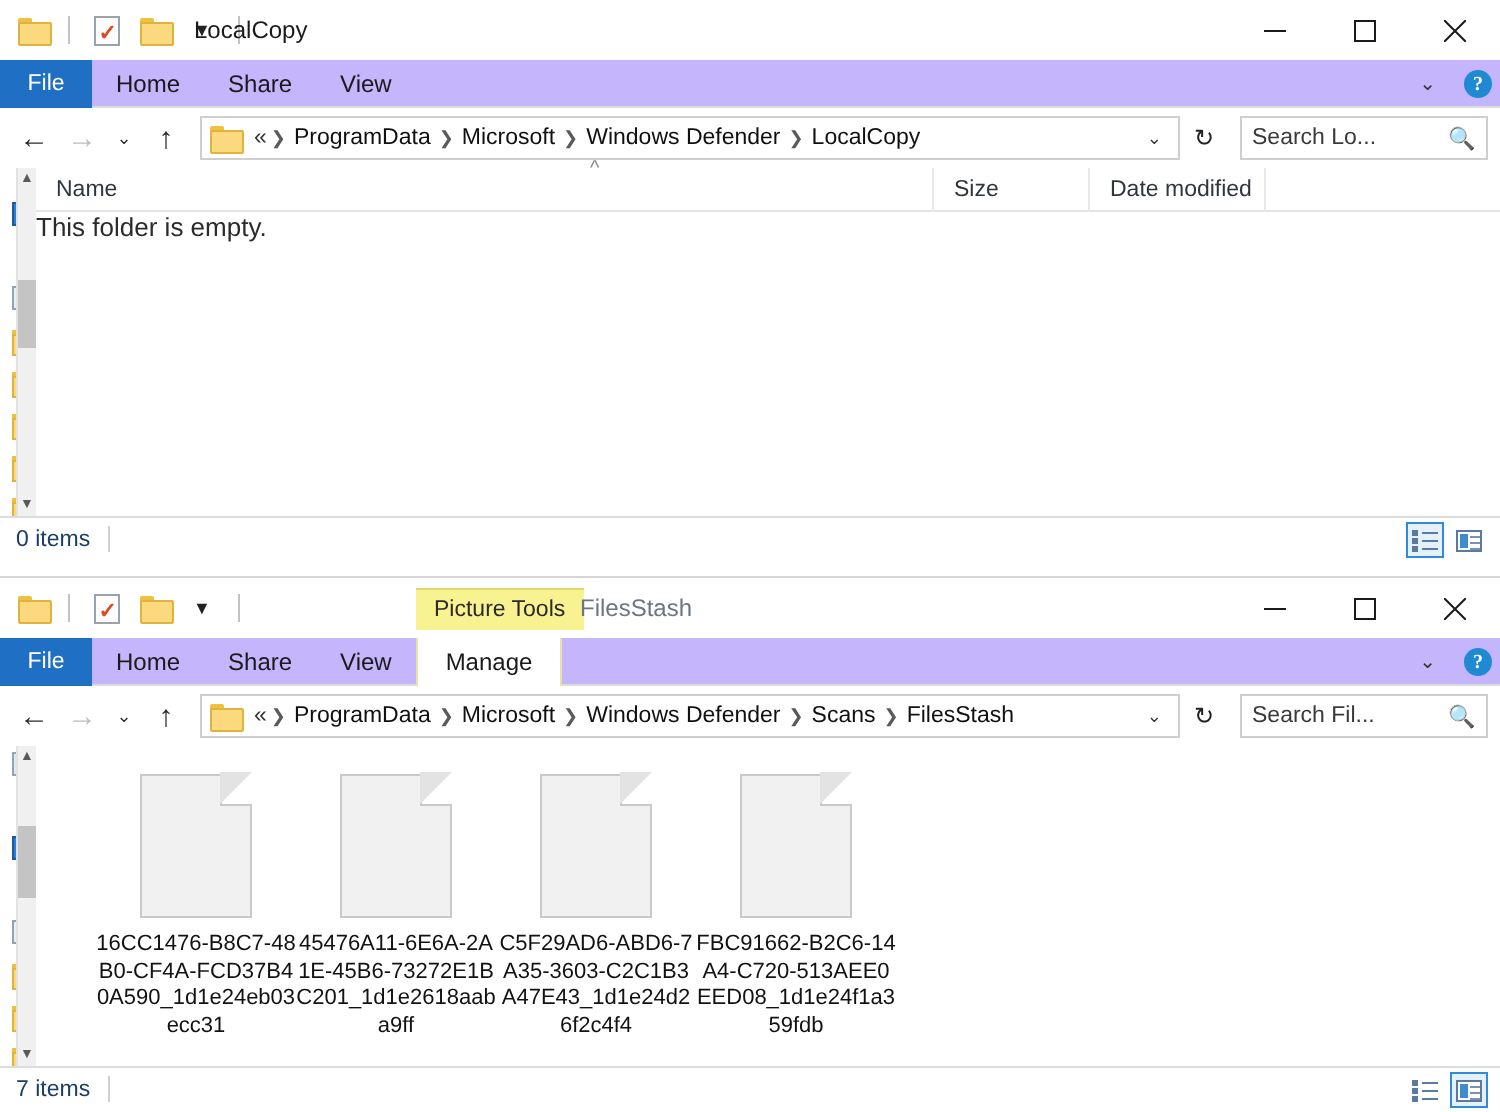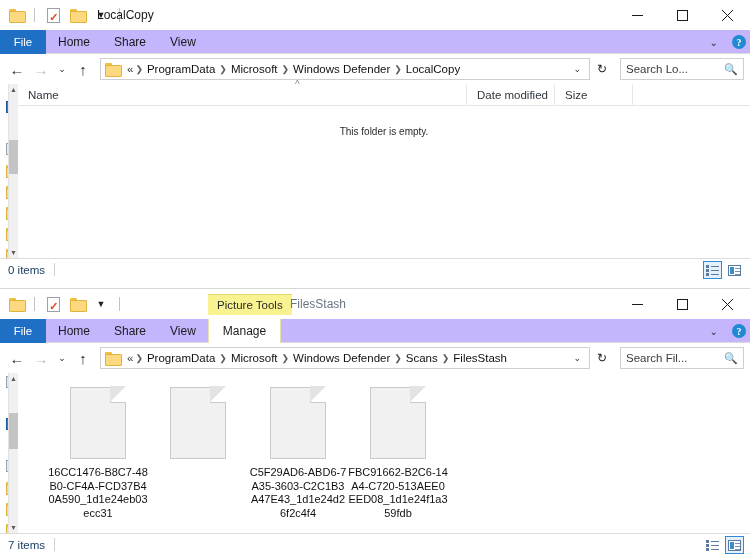--- a/index.html
+++ b/index.html
@@ -146,21 +146,21 @@
   .colhdr { height: 22px; display: flex; align-items: center; border-bottom: 1px solid #e4e4e4;
             position: relative; background: #fff; }
   .col { font-size: 11.5px; color: #30363d; padding-left: 10px; height: 22px;
          display: flex; align-items: center; text-align: center; }
   .col + .col { border-left: 1px solid #e8e8e8; }
   .col-name { width: 448px; }
   .col-date { width: 88px; }
   .col-size { width: 78px; }
   .col-end { width: 26px; border-left: 1px solid #e8e8e8; height: 22px; }
   .sortcaret { position: absolute; left: 277px; top: -5px; font-size: 10px; color: #8a8a8a; }
-  .empty-msg { text-align: center; font-size: 10px; color: #2b2b2b; margin-top: 20px; }
+  .empty-msg { font-size: 13px; color: #2b2b2b; }
 
   
   .iconpane { display: flex; padding: 14px 0 0 30px; }
   .fileitem { width: 100px; display: flex; flex-direction: column; align-items: center; }
   .file-ico {
     width: 56px; height: 72px; background: #f1f1f1; border: 1px solid #c9c9c9;
     position: relative; margin-bottom: 7px;
   }
   .file-ico .fold {
     position: absolute; right: -1px; top: -1px; width: 16px; height: 16px;
@@ -311,22 +311,22 @@
       <div class="vscroll">
         <div class="arrow">▲</div>
         <div class="thumb" style="top:56px;height:34px"></div>
         <div class="arrow bot">▼</div>
       </div>
     </div>
 
     <div class="content">
       <div class="colhdr">
         <div class="col col-name">Name</div>
+        <div class="col col-size">Size</div>
         <div class="col col-date">Date modified</div>
-        <div class="col col-size">Size</div>
         <div class="col-end"></div>
         <div class="sortcaret">^</div>
       </div>
       <div class="empty-msg">This folder is empty.</div>
     </div>
   </div>
 
   <div class="statusbar">
     <span class="status-text">0 items</span>
     <span class="status-div"></span>
@@ -474,20 +474,21 @@
         <div class="fileitem">
           <div class="file-ico">
               <span class="fold"></span>
             </div>
           <div class="fname">16CC1476-B8C7-48B0-CF4A-FCD37B40A590_1d1e24eb03ecc31</div>
         </div>
         <div class="fileitem">
           <div class="file-ico">
               <span class="fold"></span>
             </div>
+          <div class="fname">45476A11-6E6A-2A1E-45B6-73272E1BC201_1d1e2618aaba9ff</div>
         </div>
         <div class="fileitem">
           <div class="file-ico">
               <span class="fold"></span>
             </div>
           <div class="fname">C5F29AD6-ABD6-7A35-3603-C2C1B3A47E43_1d1e24d26f2c4f4</div>
         </div>
         <div class="fileitem">
           <div class="file-ico">
               <span class="fold"></span>

